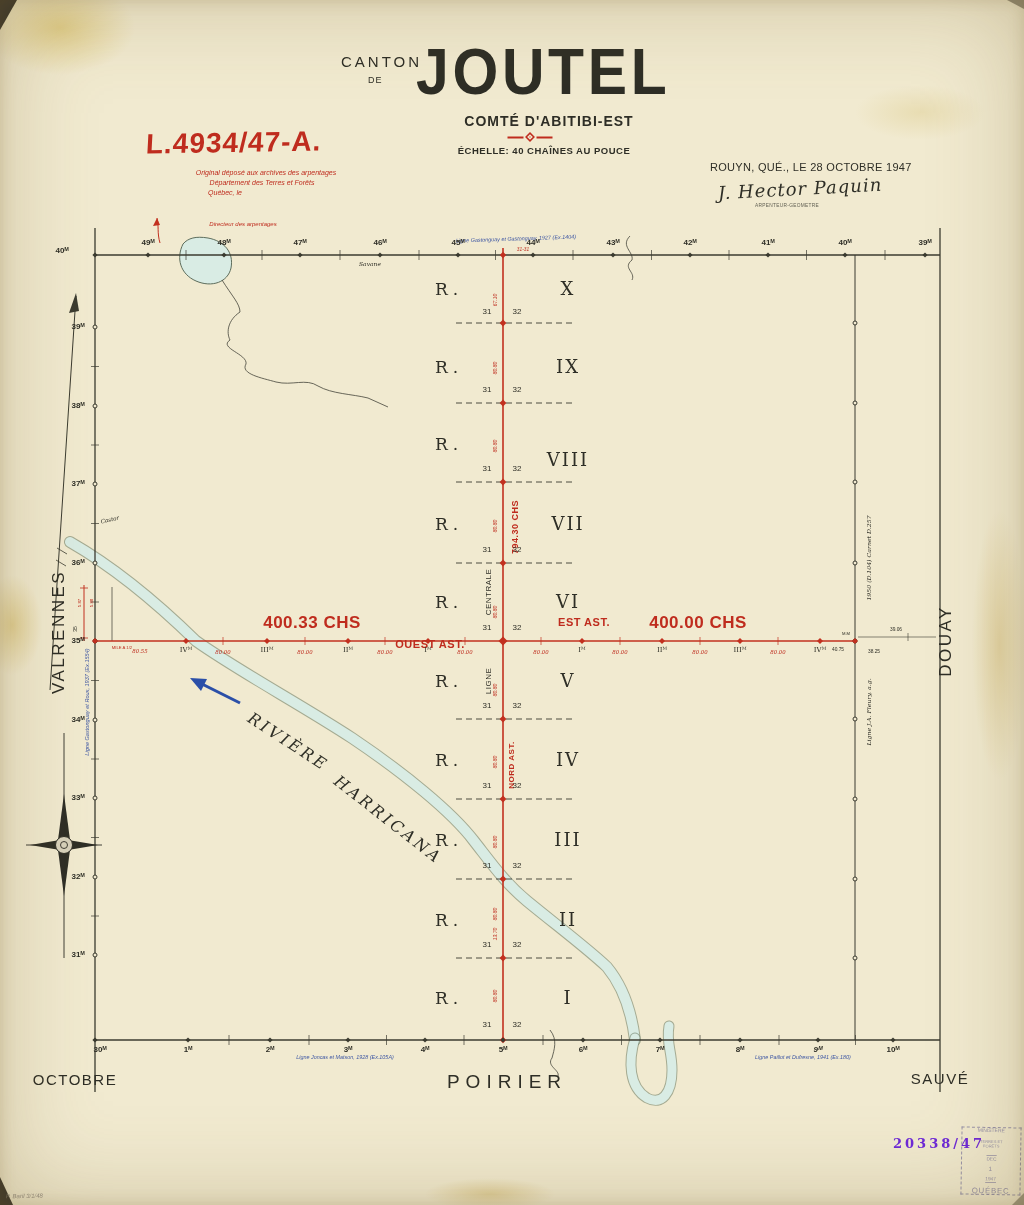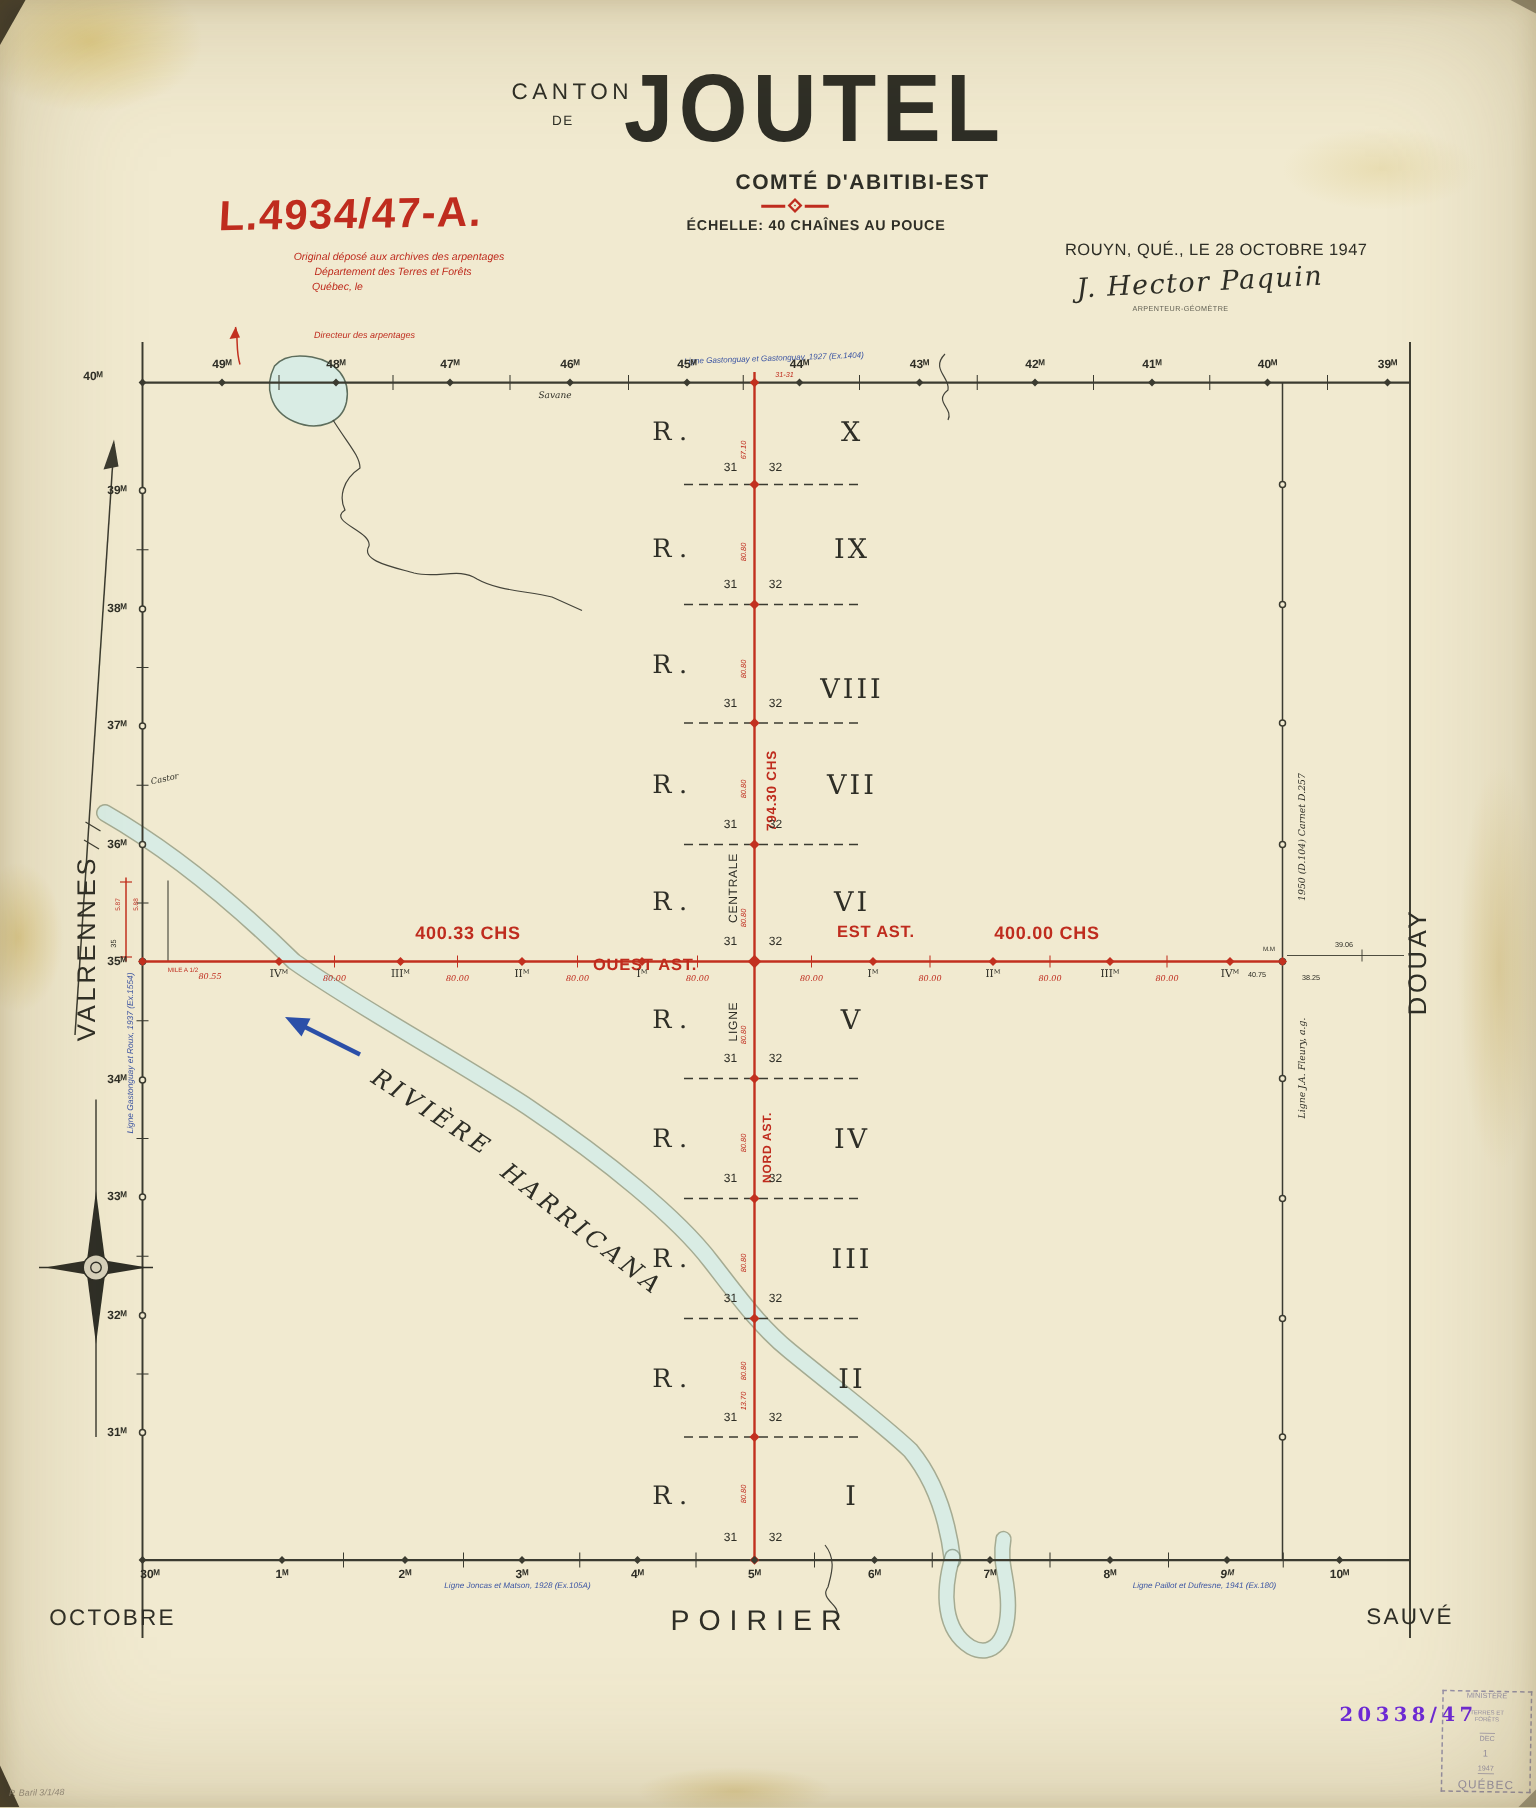--- a/index.html
+++ b/index.html
@@ -8,21 +8,21 @@
   #sheet::after{content:"";position:absolute;inset:0;pointer-events:none;
     box-shadow:inset 0 0 95px rgba(120,95,40,.30), inset 0 0 16px rgba(120,95,40,.22);}
   .t{position:absolute;white-space:nowrap;line-height:1;}
   .ctr{transform:translate(-50%,-50%);}
   .ctrS{transform:translate(-50%,-50%) scale(.6);}
   .rot{transform:translate(-50%,-50%) rotate(-90deg);}
   .rotS{transform:translate(-50%,-50%) rotate(-90deg) scale(.62);}
   .red{color:#bf2c1e;} .blue{color:#3d56a3;} .ink{color:#2e2e26;}
   .it{font-style:italic;} .b{font-weight:bold;}
   .ser{font-family:"DejaVu Serif","Liberation Serif",serif;}.f6{font-size:6px}.f7{font-size:7px}.f8{font-size:8px}
-  .f9{font-size:9px}.f10{font-size:10px}.f11{font-size:11px}.f12{font-size:12px}
+  .f9{font-size:9px}.f10{font-size:10px}.f11{font-size:11px}.f12{font-size:17px}
   .f13{font-size:13px}.f14{font-size:14px}.f15{font-size:15px}.f17{font-size:17px}
   .f18{font-size:18px}.f19{font-size:19px}
   .stain{position:absolute;pointer-events:none;}
   #ministry-stamp{position:absolute;left:961px;top:1127px;width:58px;height:66px;
     border:1px dashed #8e89a6;color:#8e89a6;transform:rotate(1deg);opacity:.9;
     display:flex;flex-direction:column;align-items:center;justify-content:center;}
   #ministry-stamp div{display:block;text-align:center;}
   svg{position:absolute;left:0;top:0;}
 </style>
 </head>
@@ -208,21 +208,21 @@
       <polygon points="0,0 17,0 0,30" fill="#35322c"></polygon>
       <polygon points="0,1205 0,1177 13,1205" fill="#35322c"></polygon>
       <polygon points="1024,0 1007,0 1024,9" fill="#6b6557" opacity=".7"></polygon>
       <polygon points="1024,1205 1024,1193 1012,1205" fill="#6b6557" opacity=".6"></polygon>
     </g>
   </svg>
 
   <div class="t f15 ink" style="left:341px;top:54px;letter-spacing:3px;">CANTON</div>
   <div class="t f9 ink" style="left:368px;top:76px;letter-spacing:1px;">DE</div>
   <div class="t ink" style="left:416px;top:40px;font-size:64px;font-weight:bold;letter-spacing:4px;transform:scale(.92,1);transform-origin:left top;">JOUTEL</div>
-  <div class="t ctr f14 ink" style="left:549px;top:121px;letter-spacing:1px;font-weight:bold;margin-left:26px;">COMTÉ D'ABITIBI-EST</div>
+  <div class="t ctr f14 ink" style="left:549px;top:121px;letter-spacing:1px;font-weight:bold;">COMTÉ D'ABITIBI-EST</div>
   <div class="t ctr" style="left:530px;top:137px;display:flex;align-items:center;gap:3px;">
     <span style="display:block;width:16px;height:2px;background:#bf2c1e;"></span>
     <span style="display:block;width:7px;height:7px;background:#bf2c1e;transform:rotate(45deg);box-shadow:inset 0 0 0 1.5px #bf2c1e, inset 0 0 0 3px #f1ead0;"></span>
     <span style="display:block;width:16px;height:2px;background:#bf2c1e;"></span>
   </div>
   <div class="t ctr ink" style="left:544px;top:151px;font-size:9.5px;letter-spacing:.5px;font-weight:bold;">ÉCHELLE: 40 CHAÎNES AU POUCE</div>
 
   <div class="t red" style="left:146px;top:129px;font-size:28px;font-weight:bold;letter-spacing:1px;transform:skewX(-4deg) rotate(-1deg);">L.4934/47-A.</div>
   <div class="t ctr f7 red it" style="left:266px;top:172px;">Original déposé aux archives des arpentages</div>
   <div class="t ctr f7 red it" style="left:262px;top:182px;">Département des Terres et Forêts</div>

